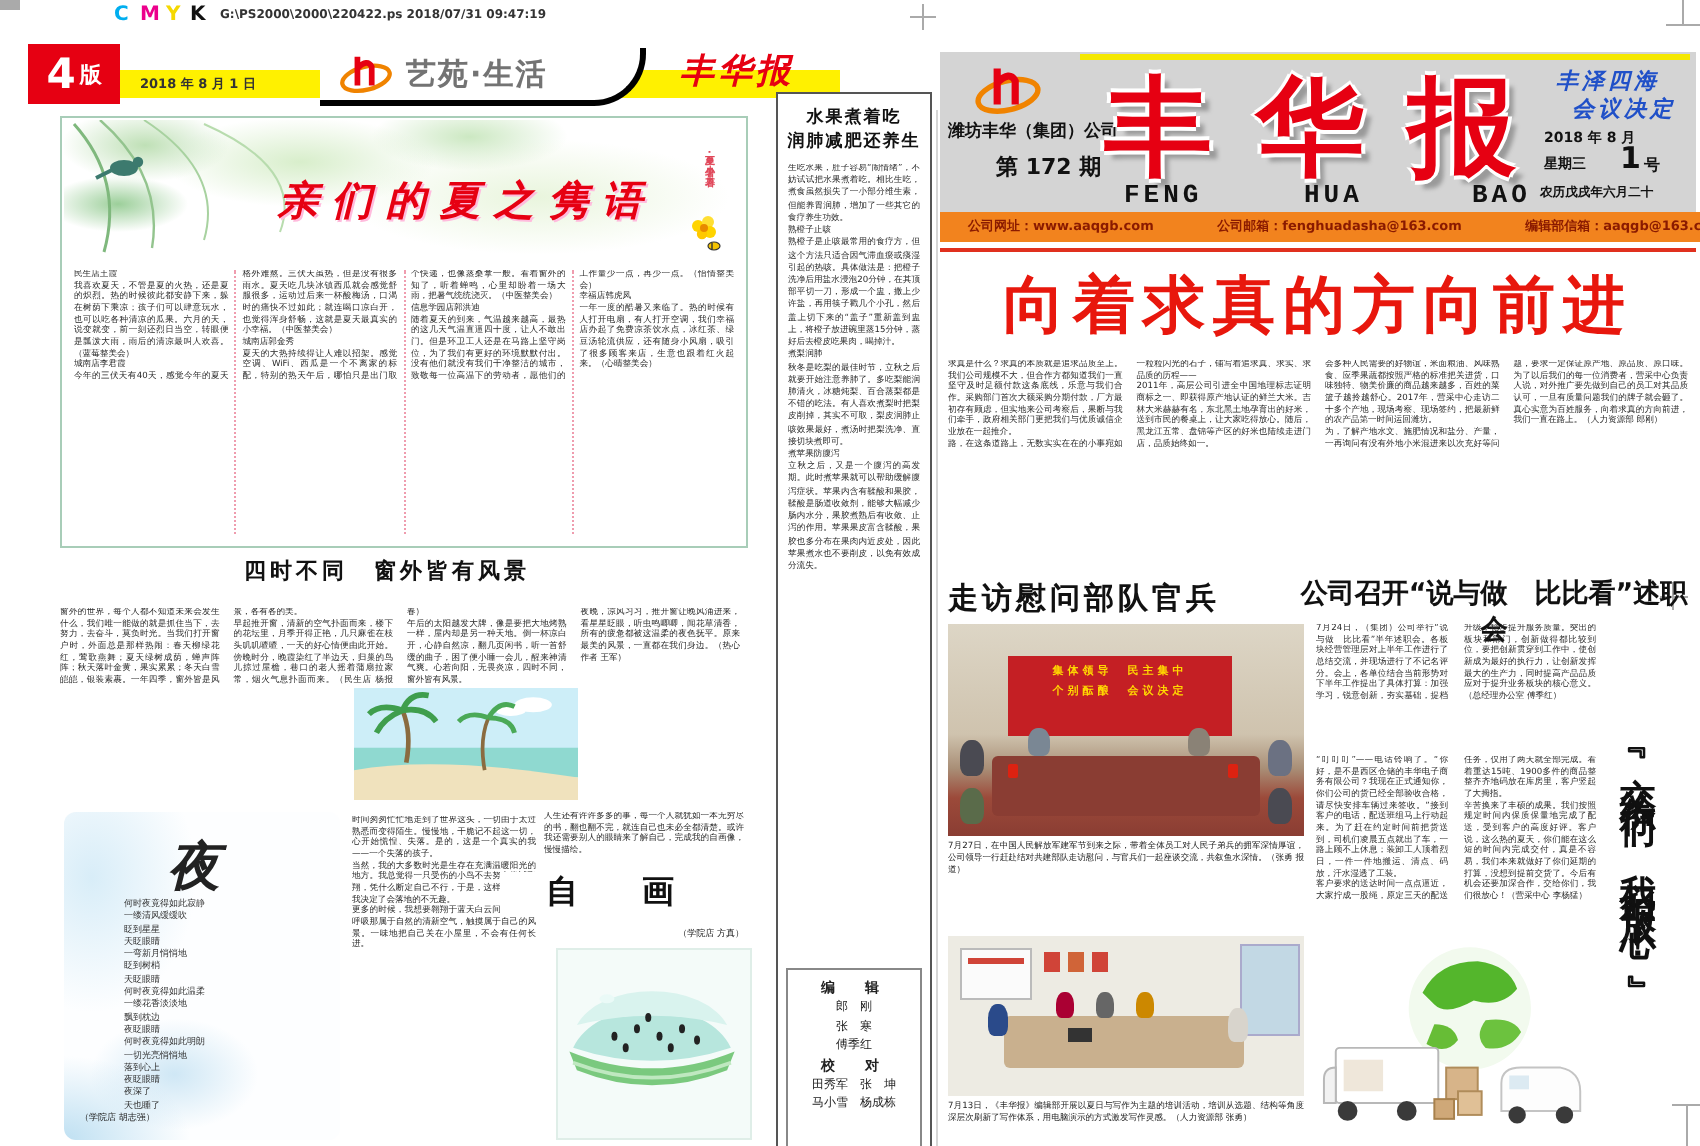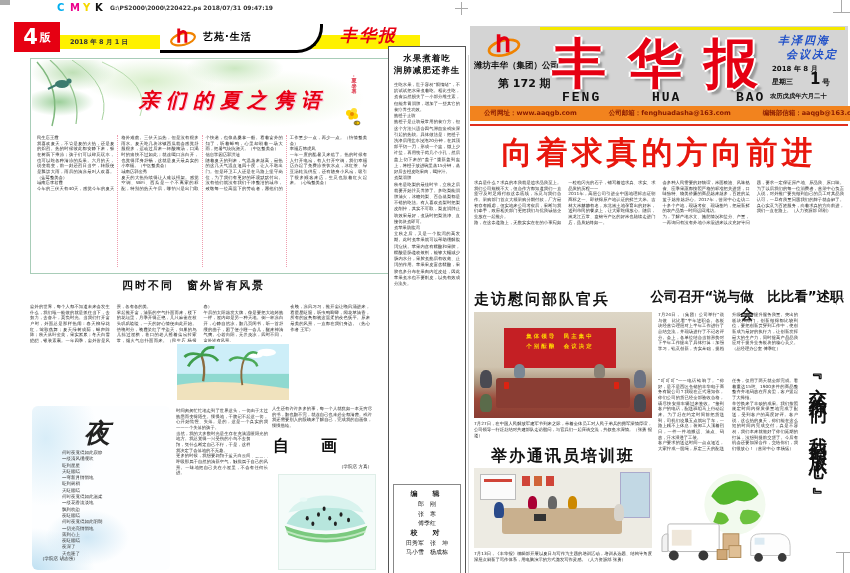--- a/index.html
+++ b/index.html
@@ -9,21 +9,21 @@
   .t{font-size:4.3px;line-height:1.32;color:#2a2a2a;text-align:justify;white-space:pre-line;overflow:hidden;}
   .cols4{column-count:4;column-gap:7px;column-fill:balance;}
   .cols2{column-count:2;column-gap:8px;column-fill:balance;}
   .rulepink{column-rule:1px dotted #ef9cae;}
   .sig{font-size:4.5px;color:#222;}
   
   .badge{background:#e60012;color:#fff;display:flex;align-items:center;justify-content:center;}
   .ybar{background:#fff100;}
   .tab{background:#fff;border-right:3px solid #000;border-bottom:3px solid #000;
        border-radius:0 0 26px 0;display:flex;align-items:center;gap:5px;padding-left:8px;}
-  .section-title{color:#000000;font-weight:bold;font-size:10px;letter-spacing:1px;}
+  .section-title{color:#737373;font-weight:bold;font-size:15px;letter-spacing:1px;}
   .paper-small{color:#e60012;font-weight:bold;font-style:italic;font-size:17px;
        font-family:"DejaVu Serif",serif;letter-spacing:2px;}
   
   .a1box{border:1px solid #a8cdb8;background:#fff;}
   .a1art{background:
      radial-gradient(60px 26px at 12% 18%,#bfe0b6 0%,rgba(255,255,255,0) 70%),
      radial-gradient(90px 30px at 35% 30%,#d8eecb 0%,rgba(255,255,255,0) 75%),
      radial-gradient(70px 24px at 60% 12%,#cce8c2 0%,rgba(255,255,255,0) 70%),
      radial-gradient(50px 20px at 8% 60%,#9ccf9a 0%,rgba(255,255,255,0) 70%),
      radial-gradient(120px 36px at 70% 55%,#e9f5dd 0%,rgba(255,255,255,0) 80%);}
@@ -109,21 +109,21 @@
     <span class="abs" style="left:56px;top:18px;font-size:6.5px;font-weight:bold;color:#333;">2018 年 8 月 1 日</span>
     <div class="abs tab" style="left:146px;top:4px;width:152px;height:26px;">
       <svg width="30" height="20" viewBox="0 0 40 28">
         <ellipse cx="20" cy="17" rx="17" ry="8" fill="none" stroke="#f08300" stroke-width="3" transform="rotate(-14 20 17)"></ellipse>
         <path d="M14 2 L14 22 M14 10 Q21 3 24 9 L24 22" stroke="#e60012" stroke-width="4" fill="none"></path>
       </svg>
       <span class="section-title">艺苑·生活</span>
     </div>
     <span class="abs paper-small" style="left:326px;top:4px;">丰华报</span>
 
-    <div class="abs a1box" style="left:16px;top:38px;width:342px;height:214px;padding-left:36px;">
+    <div class="abs a1box" style="left:16px;top:38px;width:342px;height:214px;">
       <div class="abs a1art" style="left:1px;top:1px;width:338px;height:70px;">
         <svg width="338" height="70" viewBox="0 0 338 70">
           <path d="M5 2 Q30 30 20 66" stroke="#7fb87d" stroke-width="1.5" fill="none"></path>
           <path d="M18 0 Q50 28 44 64" stroke="#93c48e" stroke-width="1.2" fill="none"></path>
           <path d="M40 0 Q80 26 70 60" stroke="#a8d2a0" stroke-width="1" fill="none"></path>
           <path d="M70 2 Q120 24 108 56" stroke="#b8dcae" stroke-width="1" fill="none"></path>
           <ellipse cx="30" cy="24" rx="7" ry="4" fill="#3c7a6e"></ellipse>
           <circle cx="37" cy="21" r="2.6" fill="#3c7a6e"></circle>
           <path d="M24 25 L16 29" stroke="#3c7a6e" stroke-width="2"></path>
         </svg>
@@ -286,21 +286,20 @@
       <div class="abs person" style="left:6px;top:82px;width:12px;height:18px;background:#5a6b4a;"></div>
       <div class="abs person" style="left:160px;top:58px;width:12px;height:18px;background:#6b7182;"></div>
       <div class="abs person" style="left:160px;top:82px;width:12px;height:18px;"></div>
       <div class="abs person" style="left:40px;top:52px;width:11px;height:14px;background:#7a8794;"></div>
       <div class="abs person" style="left:120px;top:52px;width:11px;height:14px;background:#8a8276;"></div>
       <div class="abs" style="left:30px;top:70px;width:5px;height:7px;background:#d21;border-radius:1px;"></div>
       <div class="abs" style="left:140px;top:70px;width:5px;height:7px;background:#d21;border-radius:1px;"></div>
     </div>
     <div class="abs caption" style="left:4px;top:401px;width:178px;height:22px;">7月27日，在中国人民解放军建军节到来之际，带着全体员工对人民子弟兵的拥军深情厚谊，公司领导一行赶赴结对共建部队走访慰问，与官兵们一起座谈交流，共叙鱼水深情。（张勇 报道）</div>
 
-    <div class="abs h-black" style="left:4px;top:426px;width:178px;font-size:16px;text-align:center;">举办通讯员培训班</div>
     <div class="abs photo2" style="left:4px;top:448px;width:178px;height:80px;">
       <div class="abs" style="left:6px;top:6px;width:34px;height:24px;background:#fbfbfb;border:1px solid #bbb;">
         <div style="margin:4px 3px 0 3px;height:3px;background:#d04438;"></div>
       </div>
       <div class="abs" style="left:146px;top:4px;width:28px;height:44px;background:#c2d8e4;border:1px solid #aac;"></div>
       <div class="abs" style="left:48px;top:8px;width:8px;height:10px;background:#d04438;"></div>
       <div class="abs" style="left:60px;top:8px;width:8px;height:10px;background:#d06438;"></div>
       <div class="abs" style="left:72px;top:8px;width:8px;height:10px;background:#d04438;"></div>
       <div class="abs" style="left:28px;top:40px;width:120px;height:26px;background:#c9b08e;border-radius:3px;"></div>
       <div class="abs person" style="left:20px;top:34px;width:10px;height:16px;background:#2a4a8a;"></div>

